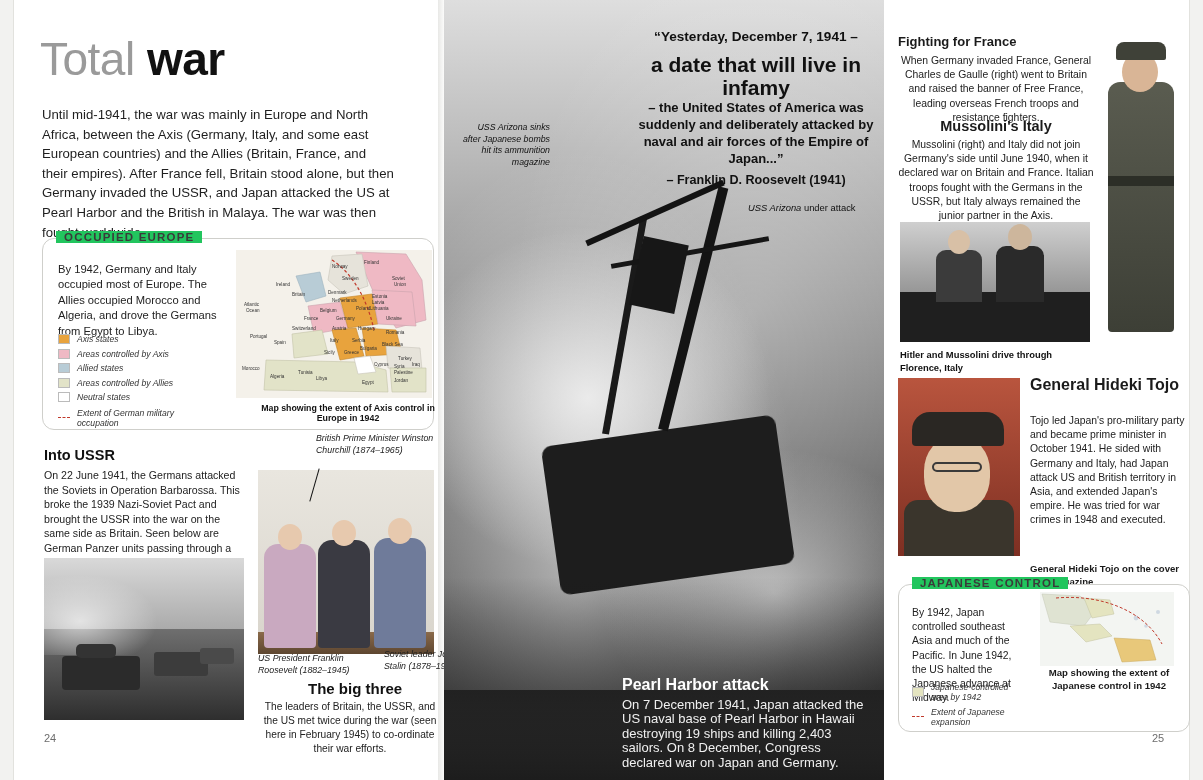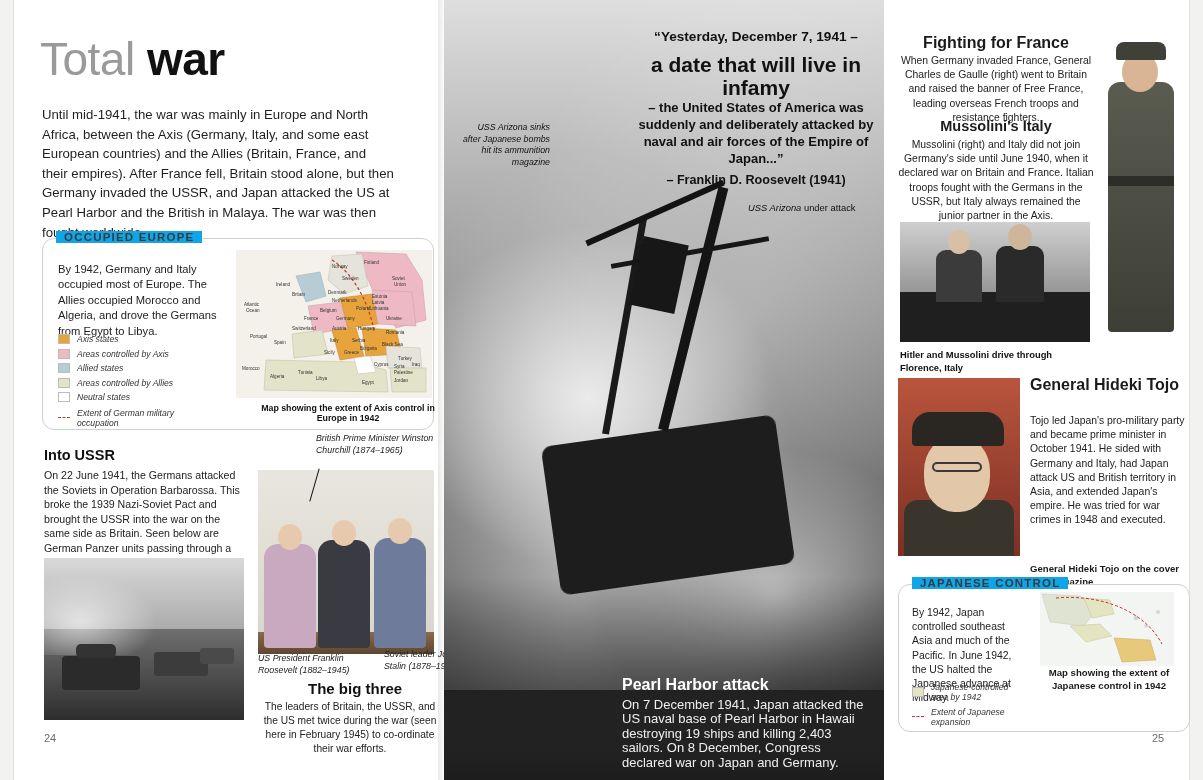--- a/index.html
+++ b/index.html
@@ -26,21 +26,21 @@
   .title { position:absolute; left:18px; top:32px; font-size:46px; letter-spacing:-0.5px; color:#9a9a9a; font-weight:300; }
   .title b { color:#111; font-weight:700; }
 
   .intro { position:absolute; left:20px; top:105px; width:352px; font-size:13.2px; line-height:19.6px; color:#1f1f1f; }
 
   
   .panel {
     position:absolute; border:1px solid #cfcfcb; border-radius:12px; background:#fff;
   }
   .panel-title {
-    position:absolute; background:#0ea5e9; padding:0 8px; font-size:11.5px; letter-spacing:1.2px;
+    position:absolute; background:#22c55e; padding:0 8px; font-size:11.5px; letter-spacing:1.2px;
     color:#3a3a3a; font-weight:600; text-transform:uppercase;
   }
   #occupied-europe-panel { left:20px; top:238px; width:392px; height:192px; }
   #occupied-europe-title { left:34px; top:231px; }
   .oe-text { position:absolute; left:36px; top:262px; width:162px; font-size:11.2px; line-height:15.4px; color:#222; }
   .legend { position:absolute; left:36px; top:334px; width:180px; }
   .legend-row { display:flex; align-items:center; margin-bottom:4.5px; }
   .legend-swatch { width:12px; height:10px; margin-right:7px; border:1px solid #bbb; flex:0 0 auto; }
   .legend-label { font-size:8.6px; color:#333; font-style:italic; }
   .legend-dash { width:12px; height:10px; margin-right:7px; flex:0 0 auto; position:relative; }
@@ -115,21 +115,21 @@
   .quote-attr { font-size:12.6px; font-weight:700; margin-top:6px; }
 
   .cap-arizona-sink { position:absolute; left:14px; top:122px; width:92px; font-size:8.8px; font-style:italic; line-height:11.6px; text-align:right; color:#111; }
   .cap-arizona-attack { position:absolute; left:304px; top:202px; width:130px; font-size:9.4px; color:#111; }
   .cap-arizona-attack i { font-style:italic; }
 
   #pearl-head { position:absolute; left:178px; top:676px; color:#fff; font-size:16px; font-weight:700; }
   #pearl-text { position:absolute; left:178px; top:698px; width:250px; color:#f0f0f0; font-size:13px; line-height:14.4px; }
 
   
-  #france-head { position:absolute; left:8px; top:34px; width:196px; text-align:center; font-size:16px; font-weight:700; }
+  #france-head { position:absolute; left:8px; top:34px; width:196px; font-size:13px; font-weight:700; }
   #france-text { position:absolute; left:8px; top:54px; width:196px; font-size:10.4px; line-height:14.2px; text-align:center; color:#222; }
   #degaulle-photo { position:absolute; left:208px; top:26px; width:86px; height:320px; }
   .dg-body { position:absolute; left:10px; top:56px; width:66px; height:250px; background:linear-gradient(#5a5c50,#3d3f36); border-radius:12px 12px 4px 4px; }
   .dg-head { position:absolute; left:24px; top:26px; width:36px; height:40px; border-radius:50%; background:#d9b596; }
   .dg-cap { position:absolute; left:18px; top:16px; width:50px; height:18px; background:#3f4138; border-radius:8px 8px 2px 2px; }
   .dg-belt { position:absolute; left:10px; top:150px; width:66px; height:10px; background:#2c2e27; }
 
   #mussolini-head { position:absolute; left:8px; top:118px; width:196px; text-align:center; font-size:14.5px; font-weight:700; }
   #mussolini-text { position:absolute; left:8px; top:138px; width:196px; font-size:10.4px; line-height:14.2px; text-align:center; color:#222; }
   #hitler-photo { position:absolute; left:10px; top:222px; width:190px; height:120px; background:linear-gradient(#cfcfcf,#6f6f6f); overflow:hidden; }

